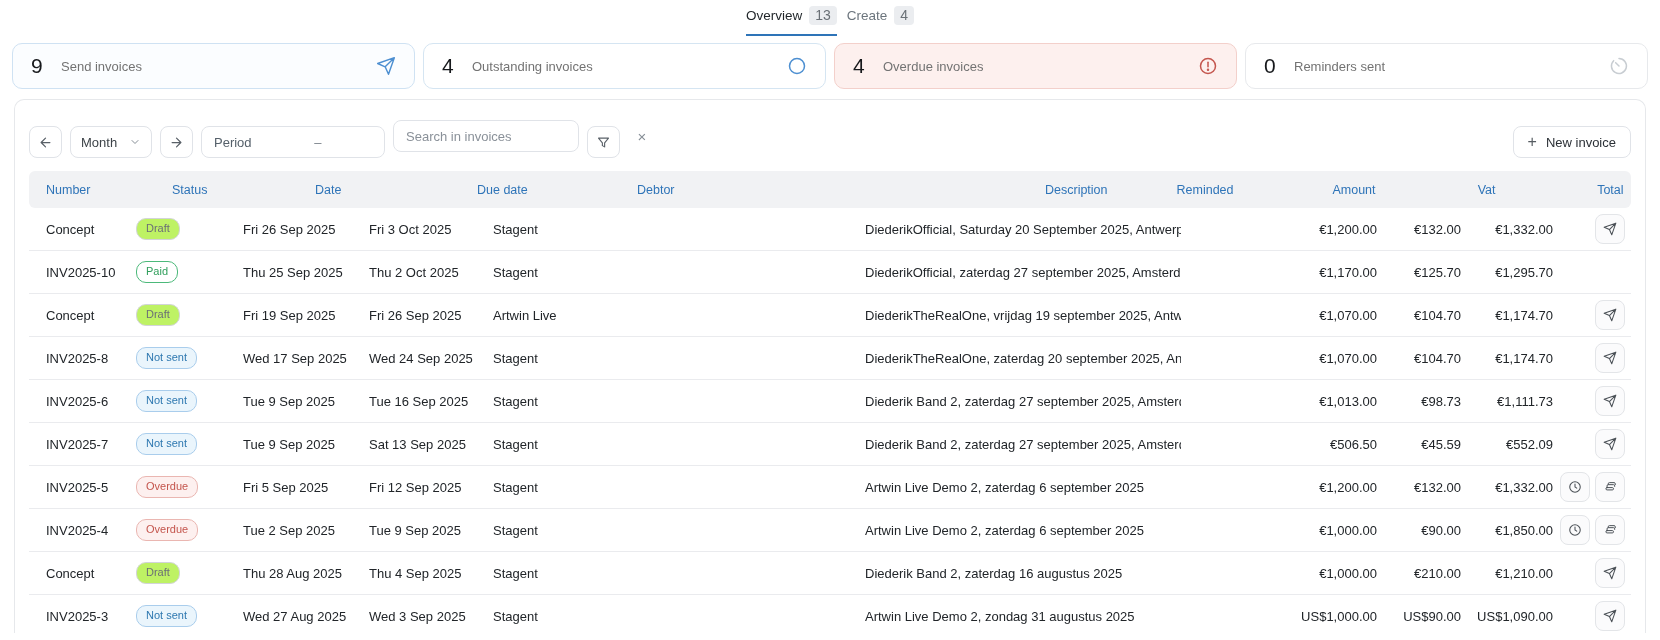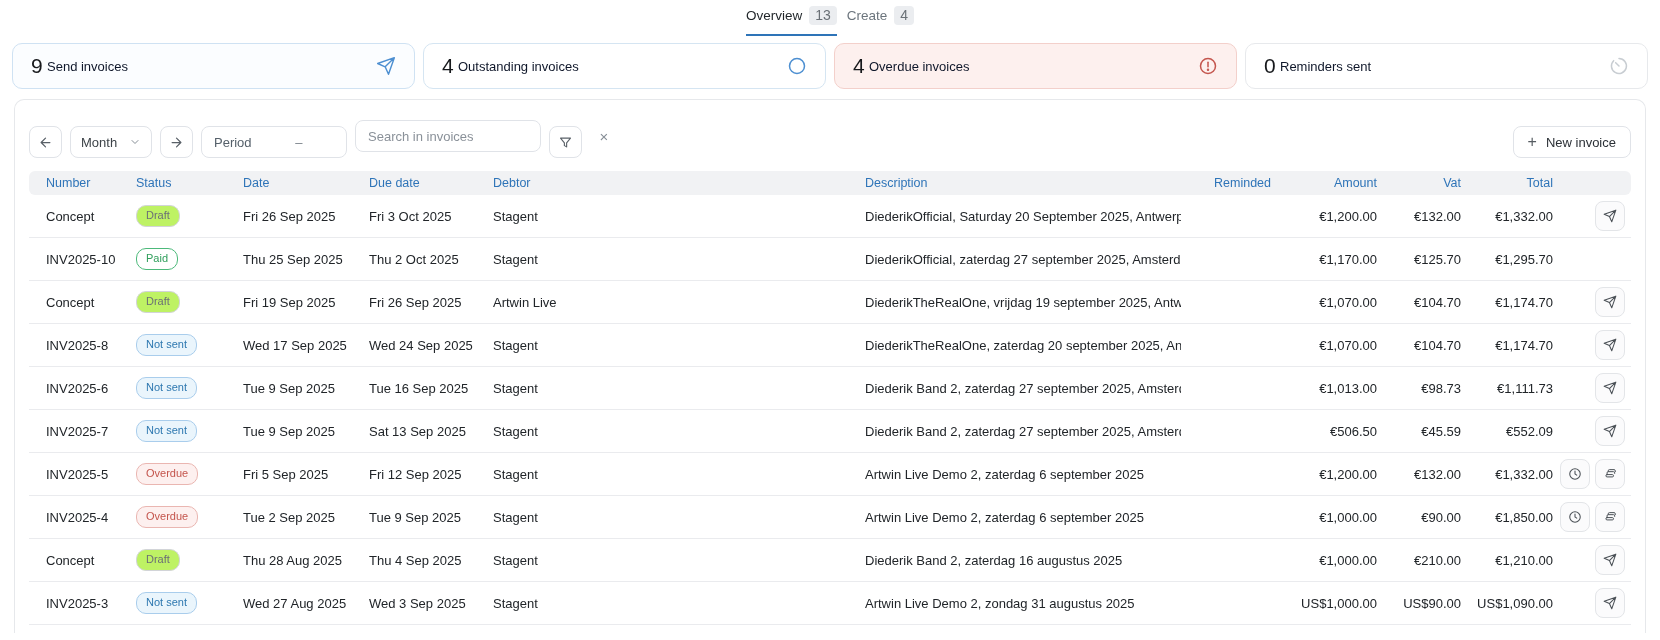--- a/index.html
+++ b/index.html
@@ -14,52 +14,52 @@
   .tab-badge { background:#ebedf0; color:#6a7076; font-size:14px; border-radius:4px; padding:1px 6px; line-height:17px; }
 
   
   .cards { display:flex; gap:8px; margin:9px 12px 0 12px; }
   .card { flex:1; height:46px; border-radius:10px; border:1px solid #e7e9ec; background:#fff;
           display:flex; align-items:center; padding:0 18px 0 18px; }
   .card.blue  { border-color:#cfe2f3; background:#fbfdff; }
   .card.blue2 { border-color:#d5e5f2; background:#fff; }
   .card.red   { border-color:#f3d0cb; background:#fdf0ee; }
   .card-value { font-size:21px; font-weight:400; color:#17191c; min-width:16px; }
-  .card-label { font-size:13px; font-weight:500; color:#0f172a; }
+  .card-label { font-size:13px; font-weight:500; margin-left:14px; color:#737373; }
   .card-icon  { margin-left:auto; display:flex; align-items:center; }
   .card-icon svg { width:20px; height:20px; }
 
   
   .panel { margin:10px 14px 0 14px; border:1px solid #e6e8eb; border-bottom:none;
            border-radius:10px 10px 0 0; height:534px; overflow:hidden; background:#fff; }
 
   
   .toolbar { display:flex; align-items:center; gap:8px; padding:14px 14px 10px 14px; }
   .btn, .field { height:32px; border:1px solid #e0e3e8; border-radius:8px; background:#fff;
                  display:flex; align-items:center; font-size:13px; color:#3d4348; cursor:pointer;margin-top:12px; }
   .icon-sq { width:33px; justify-content:center; }
   .btn svg { width:15px; height:15px; }
   .month-select { width:82px; padding:0 10px; justify-content:space-between; }
-  .period-field { width:146px; padding:0 12px; color:#55606a; cursor:text; }
+  .period-field { width:184px; padding:0 12px; color:#55606a; cursor:text; }
   .period-sep { margin:0 auto; color:#7a828a; transform:translateX(6px); }
   .search-input { width:186px; height:32px; border:1px solid #e0e3e8; border-radius:8px;
                   padding:0 12px; font-size:13px; font-family:inherit; color:#8b5cf6; outline:none; }
   .search-input::placeholder { color:#8a9199; }
   .x-btn { border:none; background:none; width:28px; height:32px; display:flex; align-items:center;
            justify-content:center; color:#868e96; font-size:15px; cursor:pointer; }
   .spacer { flex:1; }
   .new-invoice { padding:0 14px; gap:9px; color:#2b3036; font-weight:400; }
   .plus-glyph { font-size:16px; color:#555b61; font-weight:400; }
 
   
   .grid-row { display:grid;
     grid-template-columns:90px 107px 126px 124px 372px 1fr 90px 106px 84px 92px 78px;
     align-items:center; }
-  .thead { margin:3px 14px 0 14px; background:#f1f2f4; border-radius:6px; height:24px;
-           font-size:12.5px; color:#2e74b8; padding:0 0 0 17px; }
+  .thead { margin:3px 14px 0 14px; background:#f1f2f4; border-radius:6px; height:37px;
+           font-size:12.5px; color:#2e74b8; padding:0 0 0 17px;gap:36px; }
   .thead .th { text-align:left; }
   .thead .th.r { text-align:right; }
   .tbody { margin:0 14px; }
   .trow { height:43px; border-bottom:1px solid #eaebee; padding-left:17px; font-size:13px; cursor:pointer; }
   .cell { white-space:nowrap; overflow:hidden; }
   .cell.r { text-align:right; }
   .pill { display:inline-block; font-size:11px; line-height:1; padding:4px 9px 5px 9px; border-radius:10px;
           border:1px solid #d4d6d9; background:#ededef; color:#6b6f76; }
   .pill-draft   { background:#bef264; border-color:#d2d4d8; color:#6b6f76; }
   .pill-paid    { background:#fff;    border-color:#4cb97a; color:#2f9e5b; }

